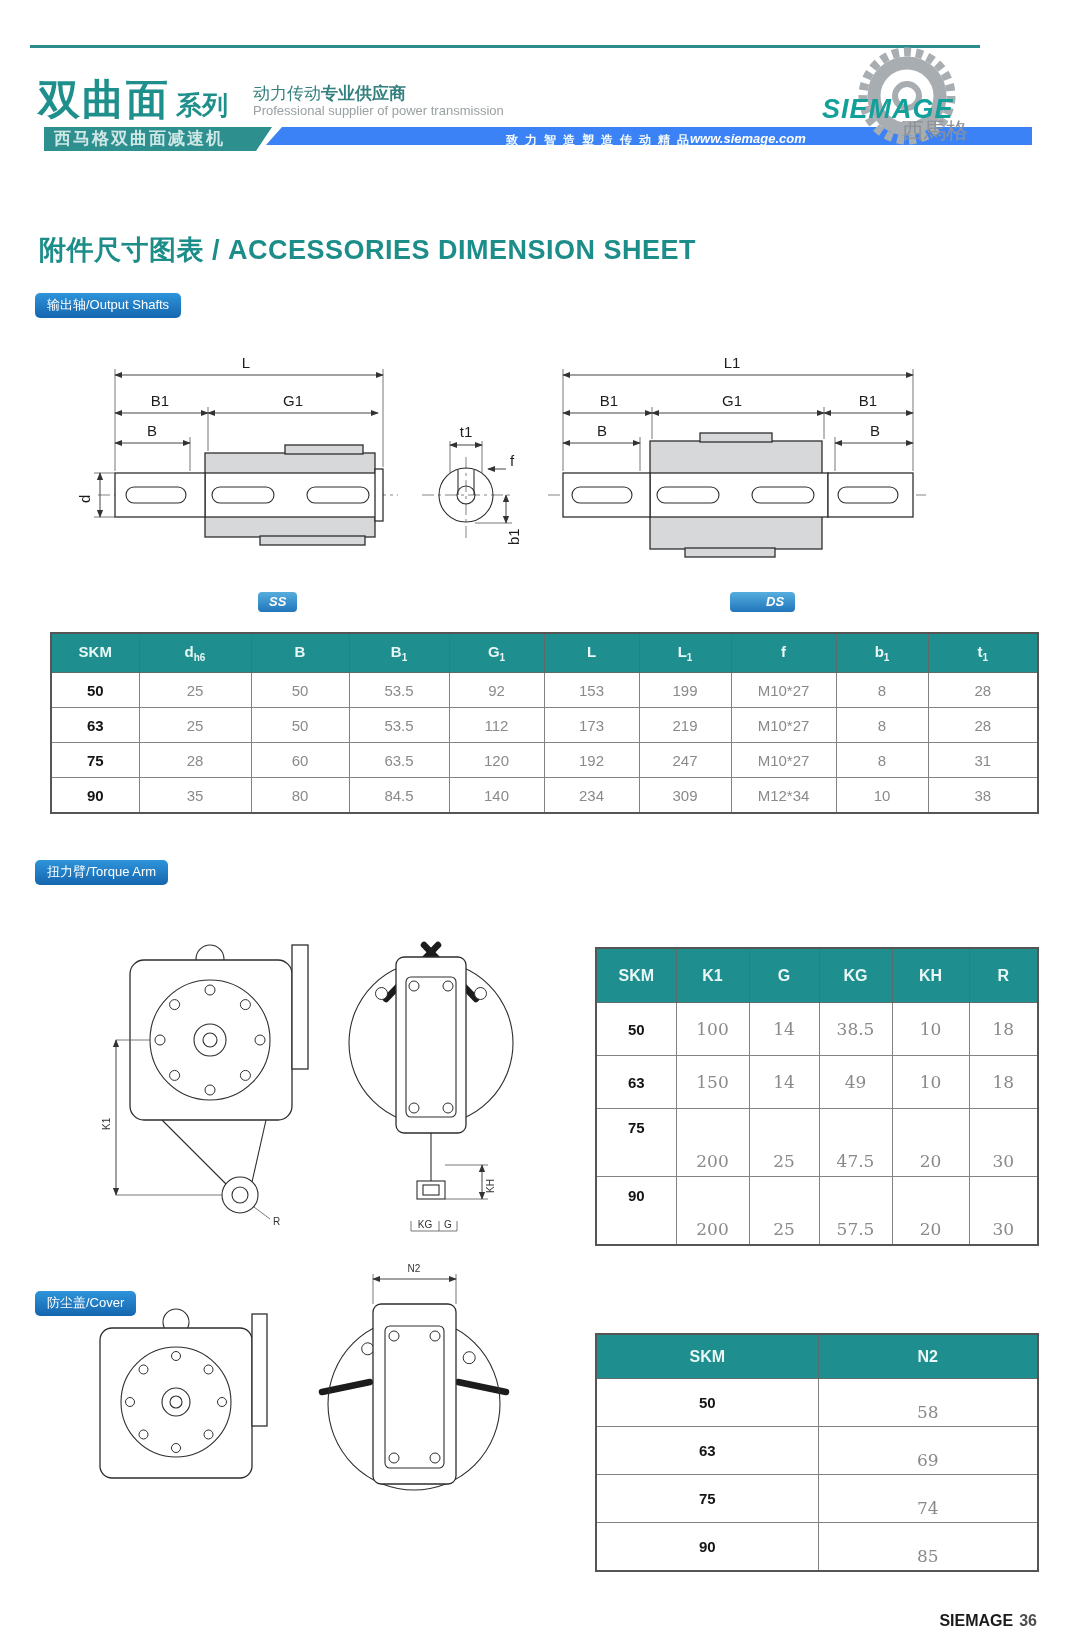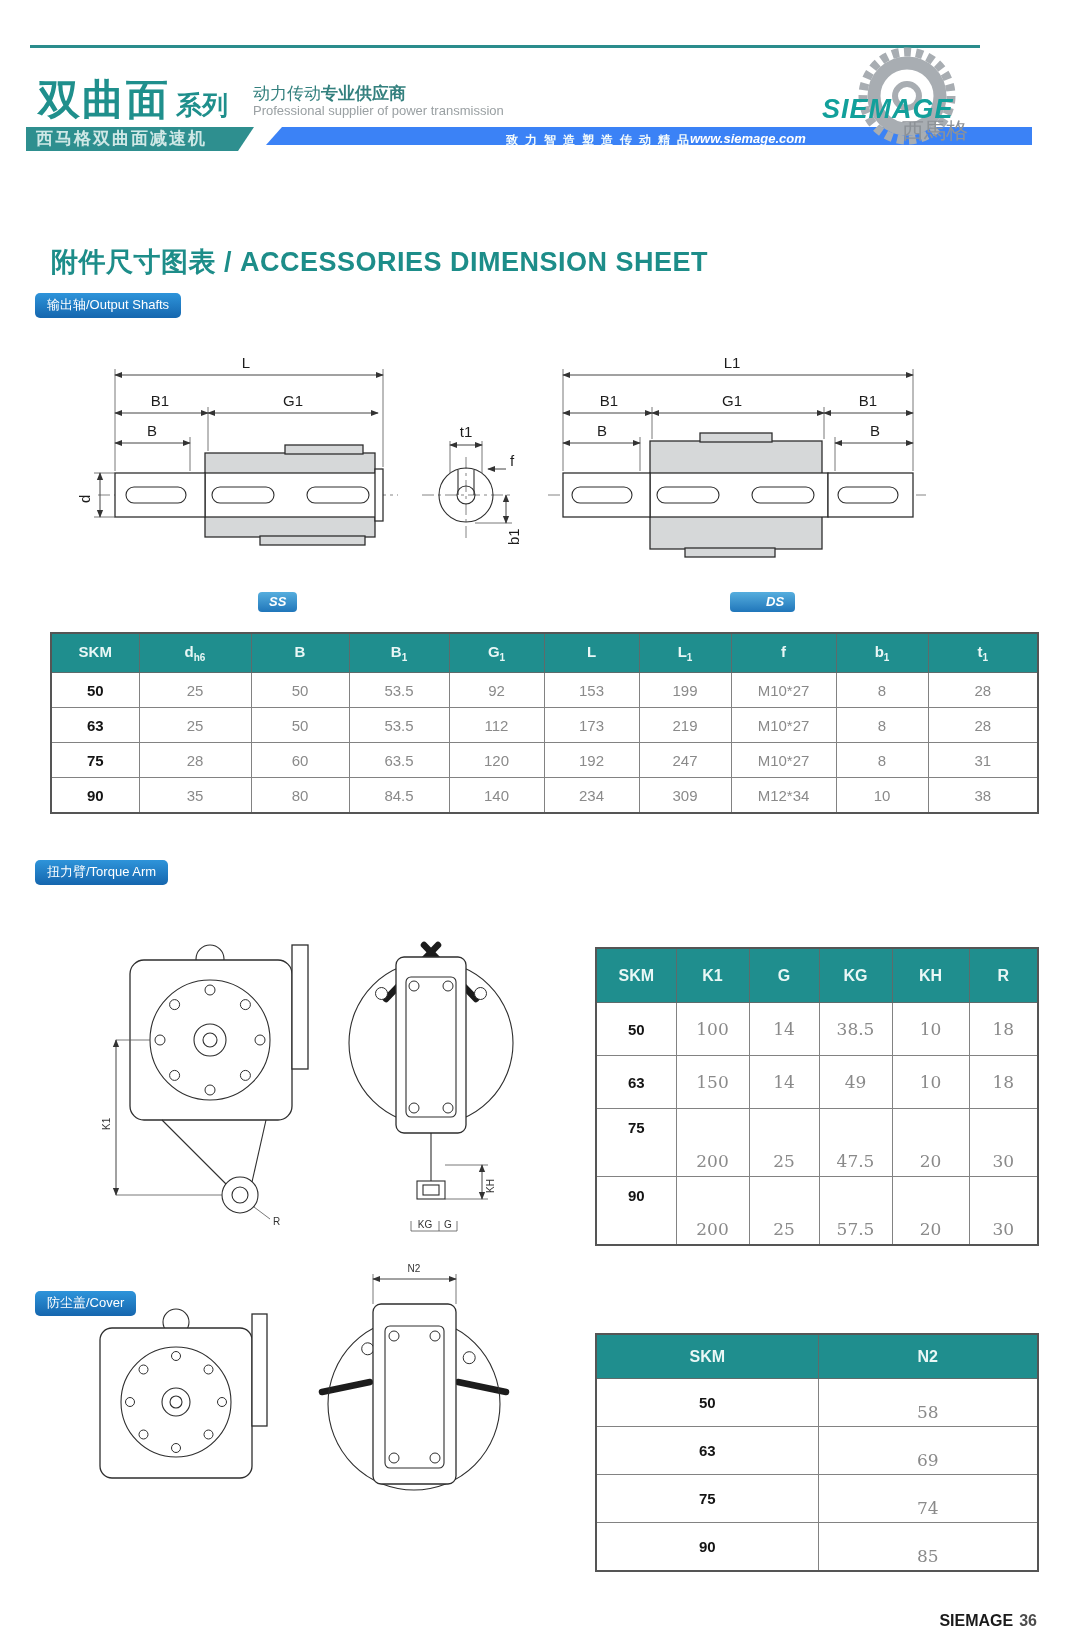--- a/index.html
+++ b/index.html
@@ -7,36 +7,36 @@
         font-family:"Liberation Sans",sans-serif;overflow:hidden;}
 
   
   .top-rule{position:absolute;left:30px;top:45px;width:950px;height:3px;background:#2a8c8c;}
   .series{position:absolute;left:38px;top:72px;color:#1f8f8c;font-weight:bold;white-space:nowrap;}
   .series .big{font-size:42px;letter-spacing:2px;}
   .series .small{font-size:26px;margin-left:6px;}
   .supplier{position:absolute;left:253px;top:82px;font-size:17px;color:#33807e;white-space:nowrap;}
   .supplier .b{font-weight:bold;}
   .supplier-en{position:absolute;left:253px;top:103px;font-size:13px;color:#9aa0a3;}
-  .bar-dark{position:absolute;left:26px;top:127px;width:228px;height:24px;background:#2e8f8f;
+  .bar-dark{position:absolute;left:44px;top:127px;width:228px;height:24px;background:#2e8f8f;
             clip-path:polygon(0 0,100% 0,calc(100% - 16px) 100%,0 100%);
             color:#cfe8e6;font-size:17px;font-weight:bold;letter-spacing:2px;line-height:24px;
             padding-left:10px;box-sizing:border-box;}
   .bar-light{position:absolute;left:266px;top:127px;width:766px;height:18px;background:#3b82f6;
             clip-path:polygon(16px 0,100% 0,100% 100%,0 100%);}
   .bar-slogan{position:absolute;left:240px;top:5px;font-size:12px;color:#f4fbfa;letter-spacing:7px;font-weight:bold;}
   .bar-url{position:absolute;left:424px;top:4px;font-size:13px;color:#ffffff;font-weight:bold;font-style:italic;}
   .logo-gear{position:absolute;left:845px;top:44px;z-index:1;}
   .logo-text{position:absolute;left:822px;top:94px;z-index:2;font-size:27px;font-weight:800;
              font-style:italic;color:#12a09b;letter-spacing:1px;}
   .logo-cn{position:absolute;left:902px;top:116px;z-index:2;font-size:22px;color:#8d9297;}
 
   
   .page-title{position:absolute;left:35px;top:228px;font-size:27px;font-weight:bold;color:#1d8d89;
-              letter-spacing:.5px;margin:16px;white-space:nowrap;}
+              letter-spacing:.5px;margin:4px;white-space:nowrap;}
   .badge{display:inline-block;color:#fff;font-size:13px;padding:3px 12px 4px;border-radius:5px;
          background:linear-gradient(180deg,#2e94da 0%,#1566ae 100%);white-space:nowrap;}
   .badge-shafts{position:absolute;left:35px;top:293px;}
   .badge-torque{position:absolute;left:35px;top:860px;}
   .badge-cover{position:absolute;left:35px;top:1291px;}
   .badge-sm{position:absolute;font-size:13px;font-weight:bold;font-style:italic;color:#fff;
             padding:2px 11px 3px;border-radius:4px;
             background:linear-gradient(180deg,#56aede 0%,#2076ba 100%);}
   .badge-ss{left:258px;top:592px;}
   .badge-ds{left:730px;top:592px;padding-left:36px;}

